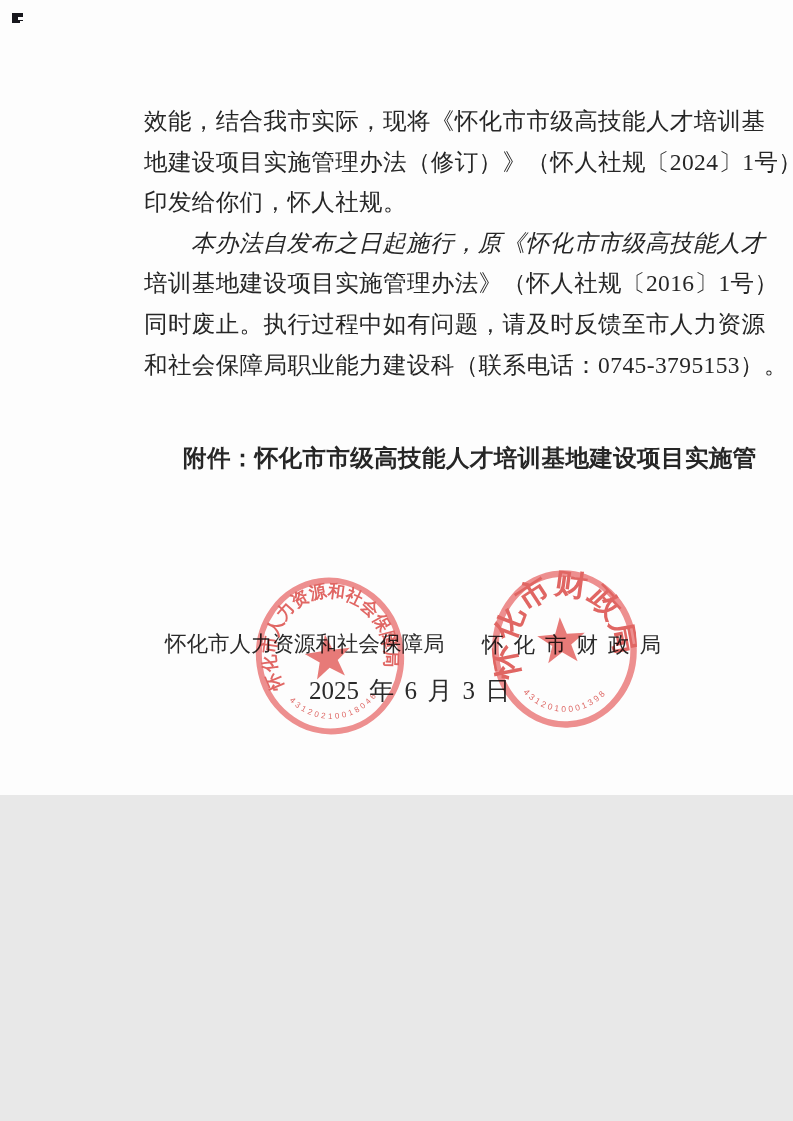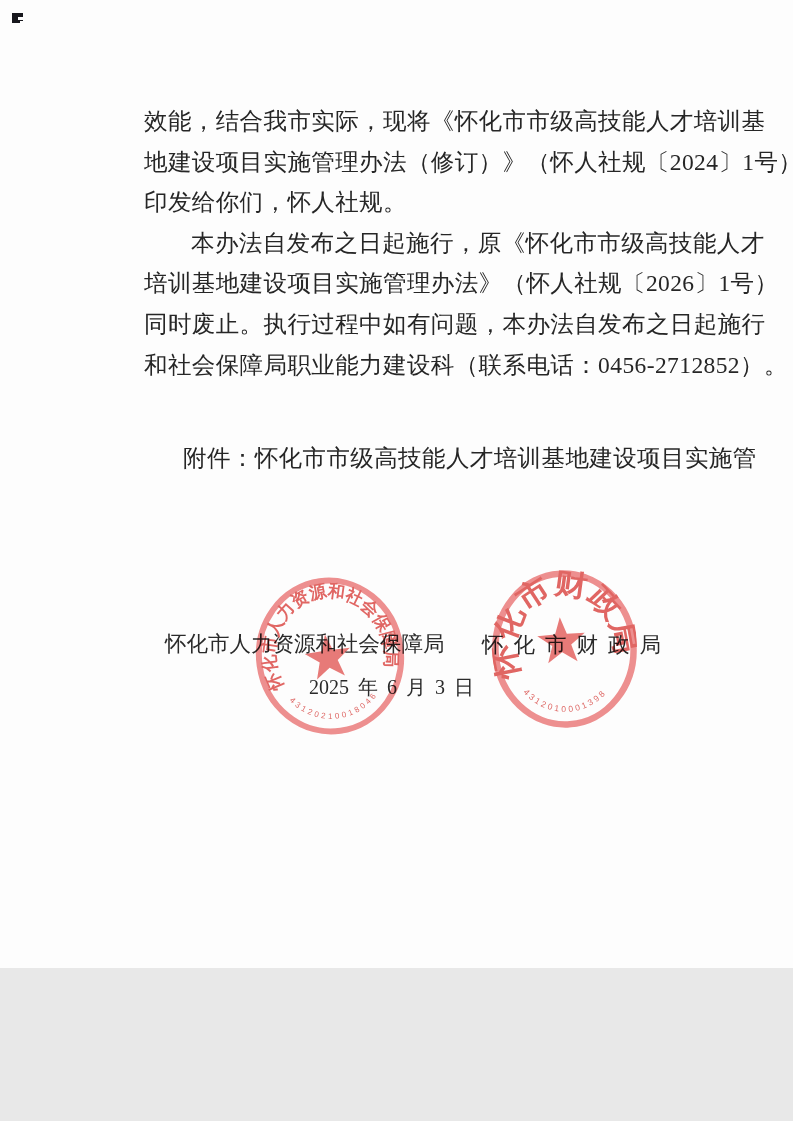--- a/index.html
+++ b/index.html
@@ -1,45 +1,45 @@
 <!DOCTYPE html>
 <html><head>
 <meta charset="utf-8">
 <style>
   html,body{margin:0;padding:0;background:#e8e8e8;}
   .page{
     position:relative;
-    width:793px;height:968px;
+    width:793px;height:795px;
     background:#fdfdfd;
     overflow:hidden;
     font-family:"Liberation Serif","DejaVu Serif",serif;
     color:#222;
   }
   
   .artifact{position:absolute;left:12px;top:13px;width:11px;height:10px;background:#17171d;}
   .artifact .notch{position:absolute;right:0;top:4px;width:5px;height:3px;background:#fdfdfd;}
   .artifact .notch2{position:absolute;right:0;bottom:0;width:3px;height:2px;background:#fdfdfd;}
 
   
   .doc{
     position:absolute;left:144px;top:101px;width:580px;
     font-size:23.5px;line-height:40.6px;
     letter-spacing:0.4px;
     color:#262626;
   }
   .line{white-space:nowrap;}
-  .indent{padding-left:47px;}
+  .indent{padding-left:47px;font-style:italic;}
   .attach{position:absolute;left:144px;top:438px;font-size:23.5px;line-height:40.6px;letter-spacing:0.4px;color:#262626;}
-  .attach .a1{padding-left:39px;}
+  .attach .a1{padding-left:39px;font-weight:bold;}
   .attach .a2{padding-left:103px;}
 
   
   .sig-org-left{position:absolute;left:165px;top:629px;font-size:21.5px;white-space:nowrap;color:#2a2a2a;}
   .sig-org-right{position:absolute;left:482px;top:630px;font-size:21.5px;letter-spacing:10px;white-space:nowrap;color:#2a2a2a;}
-  .sig-date{position:absolute;left:309px;top:674px;font-size:20px;word-spacing:4px;white-space:nowrap;color:#2a2a2a;}
+  .sig-date{position:absolute;left:309px;top:674px;font-size:25px;word-spacing:4px;white-space:nowrap;color:#2a2a2a;}
 
   
   .seal{position:absolute;mix-blend-mode:multiply;opacity:.92;}
   .seal-left{left:255px;top:577px;transform:rotate(-8deg);}
   .seal-right{left:492px;top:570px;transform:rotate(-4deg);}
   .seal text{font-family:"Liberation Sans","DejaVu Sans",sans-serif;}
 
   .page-num{position:absolute;left:402px;top:1039px;font-size:15px;color:#3c3c3c;}
 </style>
 </head>
@@ -53,23 +53,23 @@
   </div>
 
   <main class="doc">
     <div>
       <div class="line">效能，结合我市实际，现将《怀化市市级高技能人才培训基</div>
       <div class="line">地建设项目实施管理办法（修订）》（怀人社规〔2024〕1号）</div>
       <div class="line">印发给你们，怀人社规。</div>
     </div>
     <div>
       <div class="line indent">本办法自发布之日起施行，原《怀化市市级高技能人才</div>
-      <div class="line">培训基地建设项目实施管理办法》（怀人社规〔2026〕1号）</div>
-      <div class="line">同时废止。执行过程中如有问题，本办法自发布之日起施行</div>
-      <div class="line">和社会保障局职业能力建设科（联系电话：0456-2712852）。</div>
+      <div class="line">培训基地建设项目实施管理办法》（怀人社规〔2016〕1号）</div>
+      <div class="line">同时废止。执行过程中如有问题，请及时反馈至市人力资源</div>
+      <div class="line">和社会保障局职业能力建设科（联系电话：0745-3795153）。</div>
     </div>
   </main>
 
   <div class="attach">
     <div class="line a1">附件：怀化市市级高技能人才培训基地建设项目实施管</div>
   </div>
 
   <div class="sig-org-left">怀化市人力资源和社会保障局</div>
   <div class="sig-org-right">怀化市财政局</div>
   <div class="sig-date">2025 年 6 月 3 日</div>

